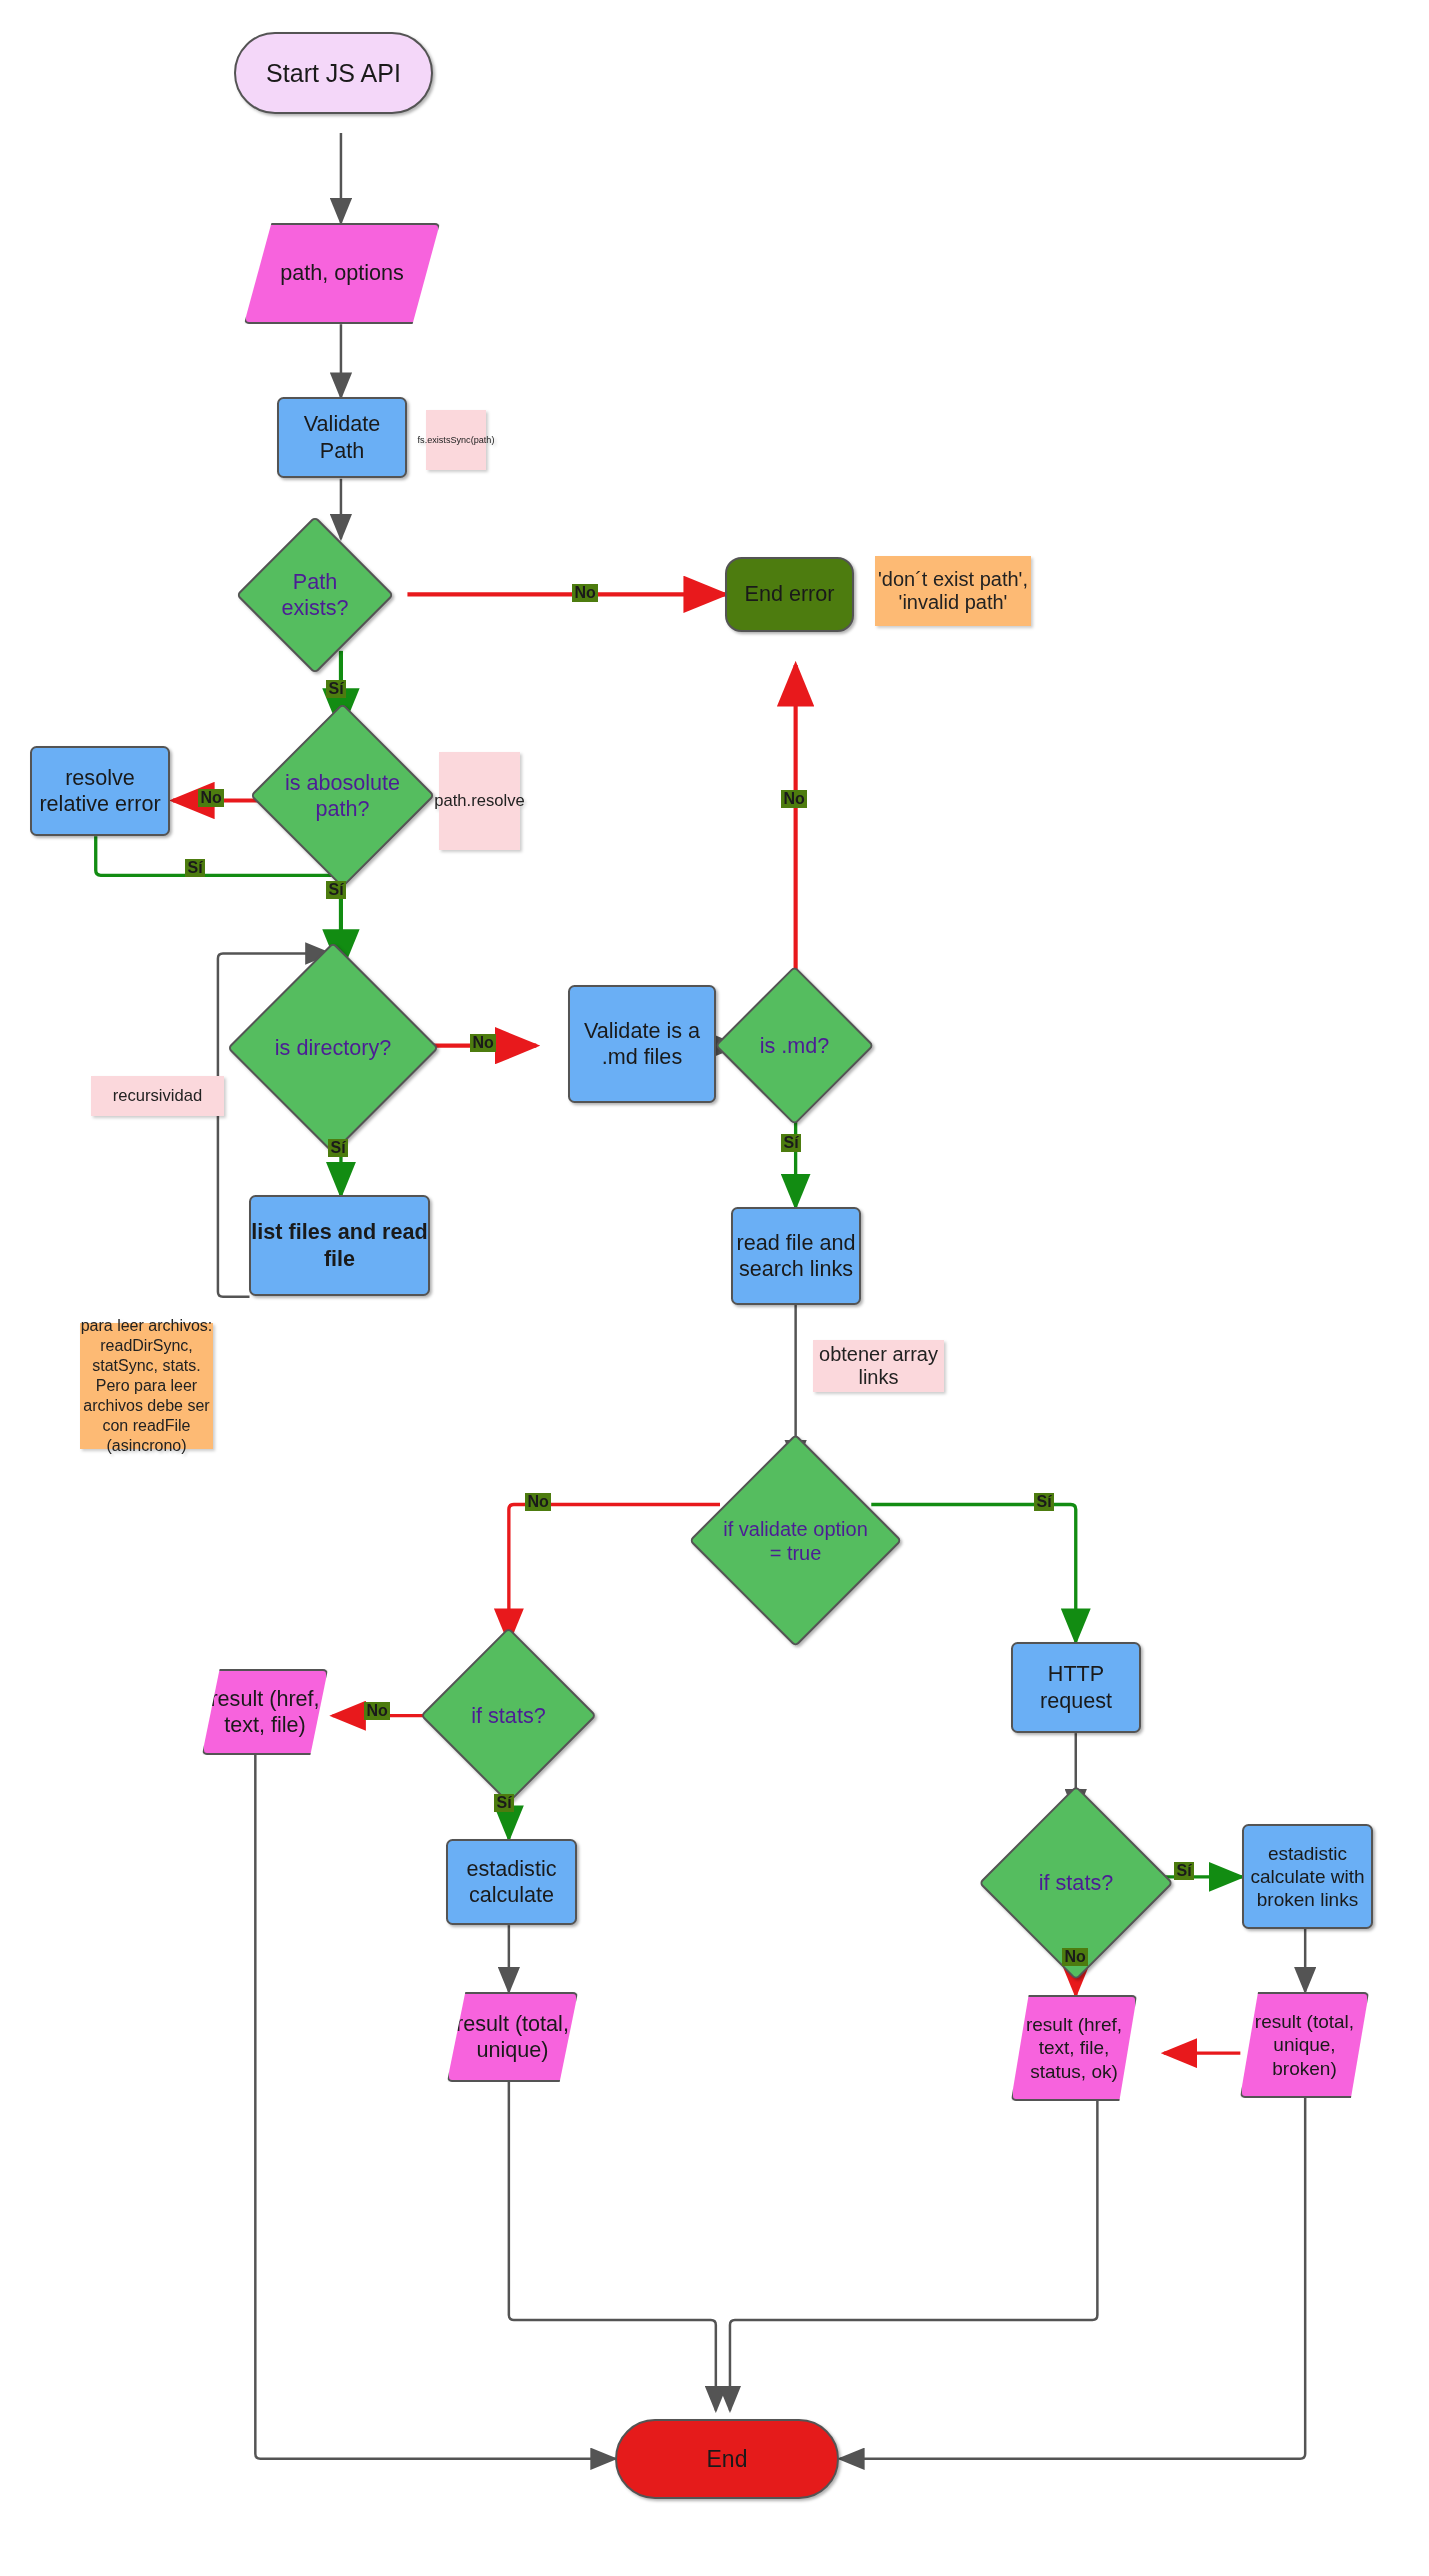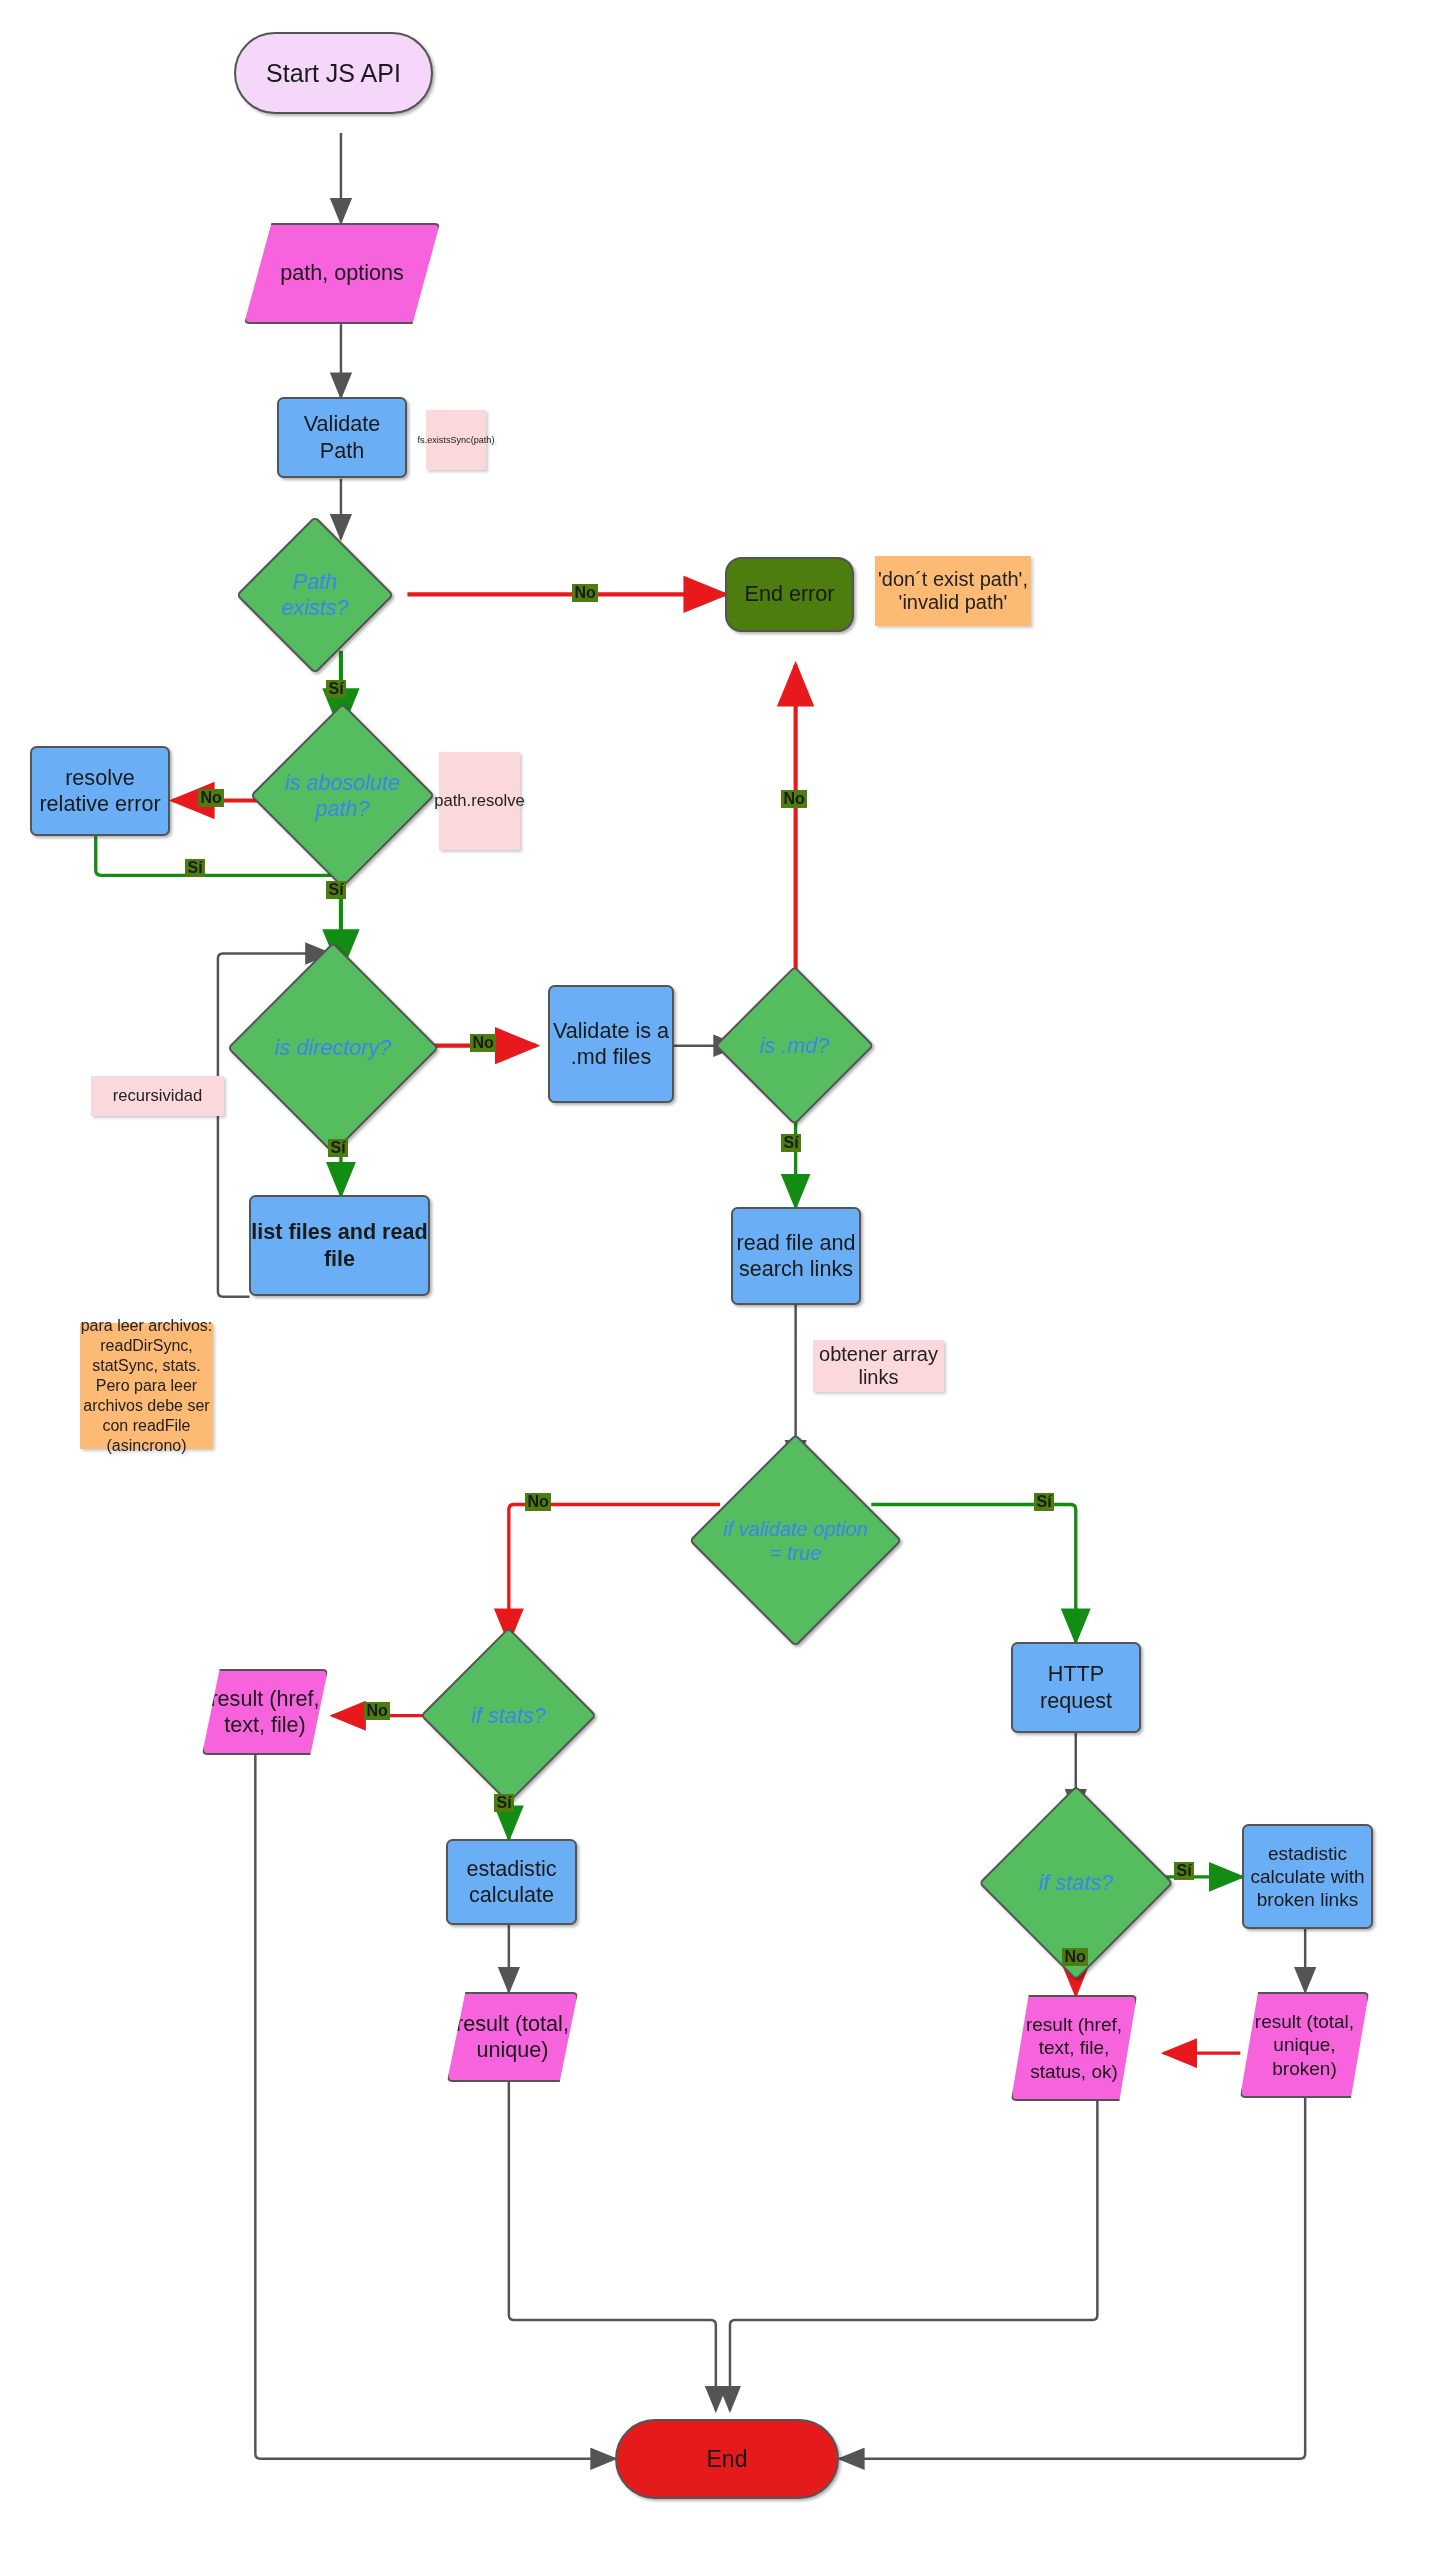--- a/index.html
+++ b/index.html
@@ -23,21 +23,21 @@
   
   .data{background:#f763dd;border:2.5px solid #545454;font-size:21.6px;
         clip-path:polygon(14% 0%,100% 0%,86% 100%,0% 100%);border-radius:5px;}
   .data .dtxt{padding:0 5px;}
 
   
   .decision{position:absolute;z-index:3;}
   .decision .dia{position:absolute;inset:0;background:#55bd5f;border:2.5px solid #545454;
         transform:rotate(45deg);border-radius:5px;box-sizing:border-box;}
   .decision .dlabel{position:absolute;inset:0;display:flex;align-items:center;justify-content:center;
-        text-align:center;font-size:21.6px;color:#3b82f6;line-height:1.2;z-index:2;font-style:italic;}
+        text-align:center;font-size:21.6px;color:#4c1d95;line-height:1.2;z-index:2;}
 
   
   .note{position:absolute;box-sizing:border-box;display:flex;align-items:center;justify-content:center;
         text-align:center;color:#222;z-index:2;filter:drop-shadow(2.5px 2.5px 1.7px rgba(0,0,0,.20));}
   .note-pink{background:#fbd8dc;}
   .note-yellow{background:#fdba74;}
 
   
   .elabel{position:absolute;font-size:16px;font-weight:bold;color:#1a1a1a;background:#4d7c0f;
           padding:0 2.5px;z-index:4;white-space:nowrap;}
@@ -169,21 +169,21 @@
 
   <div class="decision shadow" style="left:258px;top:973px;width:150px;height:150px;">
     <div class="dia"></div>
     <div class="dlabel">is directory?</div>
   </div>
 
   <div class="note note-pink" style="left:91px;top:1076px;width:133px;height:40px;font-size:16.6px;">
     <span>recursividad</span>
   </div>
 
-  <div class="node process shadow" style="left:548px;top:985px;width:126px;height:118px;white-space:pre-line;">
+  <div class="node process shadow" style="left:568px;top:985px;width:148px;height:118px;white-space:pre-line;">
     <span>Validate is a
 .md files</span>
   </div>
 
   <div class="decision shadow" style="left:738px;top:989px;width:113px;height:113px;">
     <div class="dia"></div>
     <div class="dlabel">is .md?</div>
   </div>
 
   <div class="node process shadow" style="left:249px;top:1195px;width:181px;height:101px;white-space:pre-line;font-weight:bold;">

